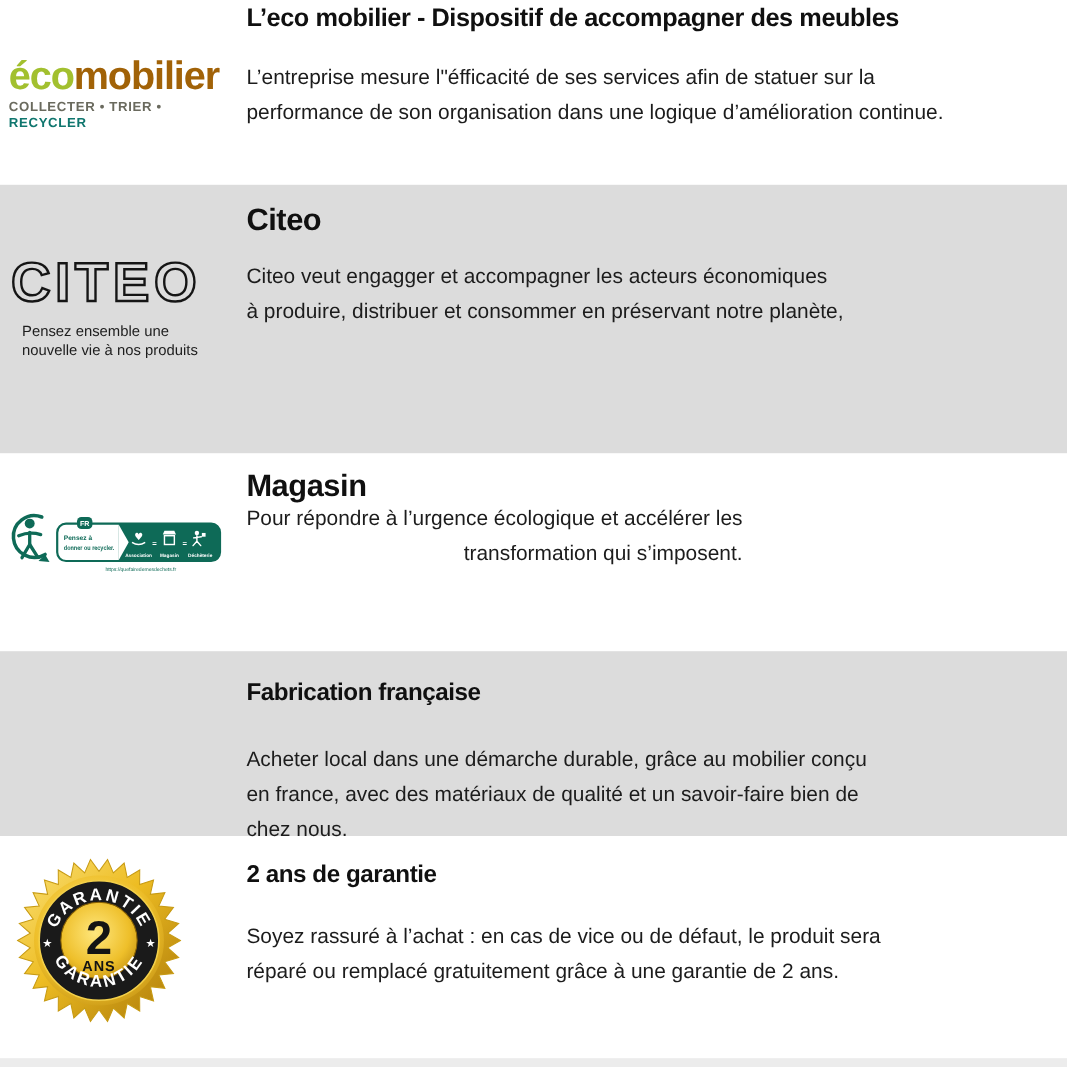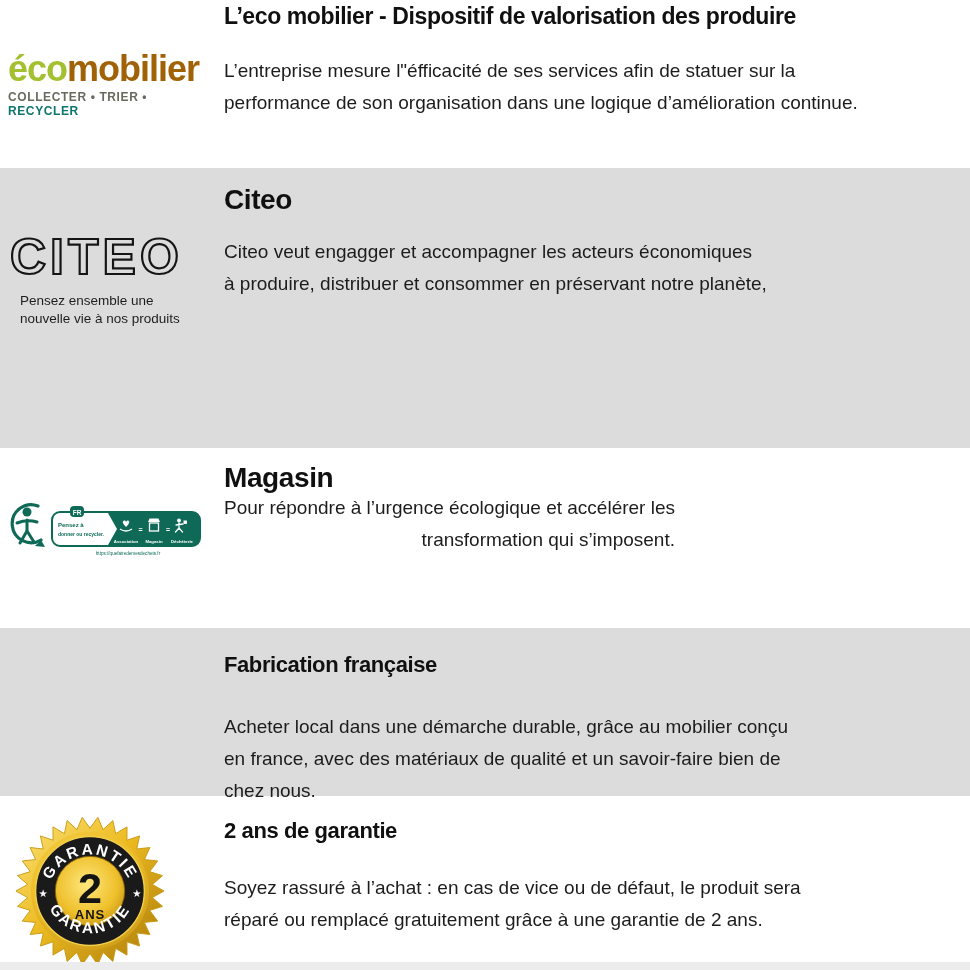--- a/index.html
+++ b/index.html
@@ -5,21 +5,21 @@
   html,body{margin:0;padding:0;}
   body{font-family:"Liberation Sans",sans-serif;background:#fff;}
   .page{position:relative;width:970px;height:970px;background:#fff;overflow:hidden;}
   .sec{position:relative;width:100%;}
   .sec.alt{background:#dcdcdc;}
   .title{position:absolute;left:224px;margin:0;font-weight:bold;color:#101010;letter-spacing:-0.4px;}
   .body{position:absolute;left:224px;color:#1c1c1c;font-size:19px;}
   .body .ln{height:32px;line-height:32px;white-space:nowrap;}
   
   #sec1{height:168px;}
-  #sec2{height:280px;}
+  #sec2{height:244px;}
   #sec3{height:180px;}
   #sec4{height:168px;}
   #sec5{height:180px;}
   
   .eco-logo{position:absolute;left:8px;top:50px;width:210px;}
   .eco-word{font-size:36px;font-weight:bold;letter-spacing:-1px;line-height:38px;}
   .eco-word .g{color:#a2c02f;}
   .eco-word .d{color:#a16207;}
   .eco-tag{font-size:12px;font-weight:bold;letter-spacing:0.6px;color:#6a6a5e;margin-top:2px;}
   .eco-tag .g{color:#0f766e;}
@@ -35,21 +35,21 @@
   .badge{position:absolute;left:15px;top:20px;}
   
   .bottom-strip{position:absolute;left:0;bottom:0;width:100%;height:8px;background:#ececec;}
 </style>
 </head>
 <body>
 
 <div class="page">
 
   <section class="sec" id="sec1">
-    <h2 class="title" style="top:3px;font-size:23px;">L’eco mobilier - Dispositif de valorisation des produire</h2>
+    <h2 class="title" style="top:3px;font-size:23px;">L’eco mobilier - Dispositif de accompagner des meubles</h2>
     <div class="eco-logo">
       <div class="eco-word"><span class="g">éco</span><span class="d">mobilier</span></div>
       <div class="eco-tag"><span>COLLECTER • TRIER •</span> <span class="g">RECYCLER</span></div>
     </div>
     <div class="body" style="top:55px;">
       <div class="ln">L’entreprise mesure l"éfficacité de ses services afin de statuer sur la</div>
       <div class="ln">performance de son organisation dans une logique d’amélioration continue.</div>
     </div>
   </section>
 

